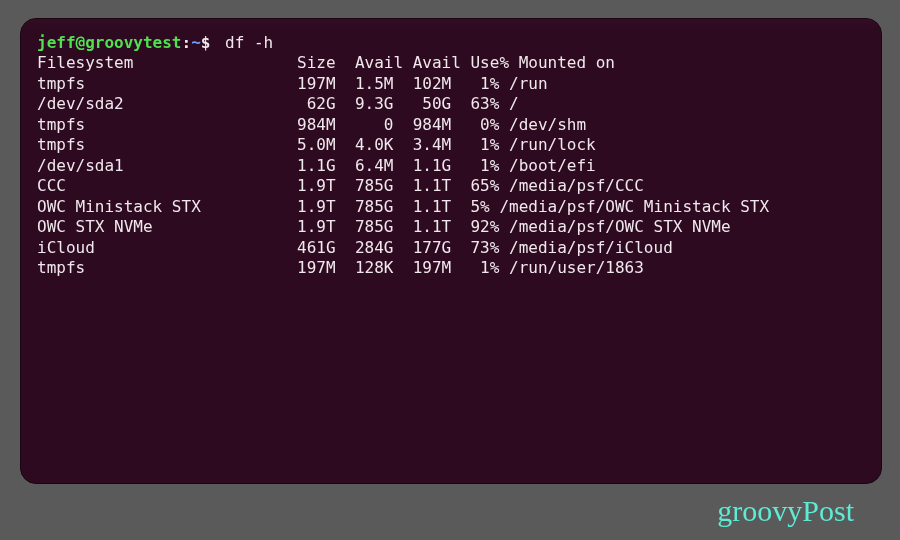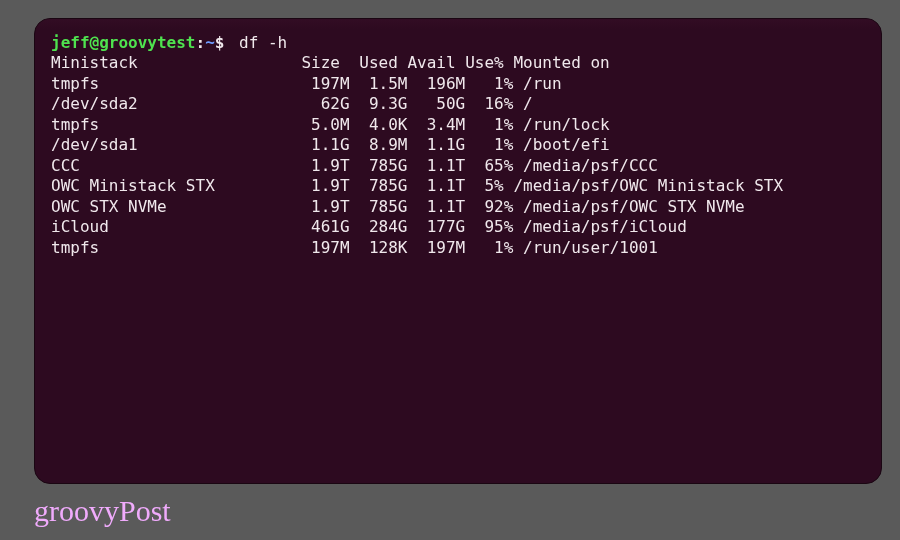--- a/index.html
+++ b/index.html
@@ -1,46 +1,47 @@
 <!DOCTYPE html>
 <html><head>
 <meta charset="utf-8">
 <style>
   html,body{margin:0;padding:0;width:900px;height:540px;overflow:hidden;background:#5a5a5a;font-family:sans-serif}
-  .wrapper{box-sizing:border-box;width:900px;height:540px;padding:18px 18px 12px 34px;display:flex;flex-direction:column}
+  .wrapper{box-sizing:border-box;width:900px;height:540px;padding:18px 18px 12px 20px;display:flex;flex-direction:column}
   .term{flex:1;background:#2d0a20;border-radius:16px;border:1px solid #1a0612;padding:14px 16px 8px 16px;font-family:"DejaVu Sans Mono","Ubuntu Mono",Menlo,Consolas,monospace;font-size:16px;line-height:1.28;color:#f0e8ec;overflow:hidden;position:relative}
   .titlebar{position:absolute;top:0;left:0;right:0;height:10px;background:linear-gradient(180deg,#3b1029,#2d0a20);border-radius:16px 16px 0 0;opacity:.4}
   pre.table-line{margin:0;font-family:inherit;white-space:pre}
   .user{color:#4fe24f;font-weight:bold}
   .host{color:#4fe24f;font-weight:bold}
   .at{color:#4fe24f;font-weight:bold}
   .colon{color:#f0e8ec;font-weight:bold}
   .path{color:#6f9cff;font-weight:bold}
   .dollar{color:#f0e8ec;font-weight:bold;margin-right:5px}
   .cursor{display:inline-block;width:9px;height:18px;background:#f0e8ec;vertical-align:text-bottom;margin-left:2px}
-  .footer{padding:10px 28px 0 0;font-family:Georgia,'Times New Roman',serif;font-size:30px;color:#f0abfc;font-weight:400}
+  .footer{text-align:right;padding:10px 28px 0 0;font-family:Georgia,'Times New Roman',serif;font-size:30px;color:#5eead4;font-weight:400}
 </style>
 </head>
 <body>
 
 <div class="wrapper">
   <div class="term">
     <div class="titlebar"></div>
 
     <pre class="table-line"><span class="user">jeff</span><span class="at">@</span><span class="host">groovytest</span><span class="colon">:</span><span class="path">~</span><span class="dollar">$</span> <span>df -h</span></pre>
 
-    <pre class="table-line" id="df-header">Ministack                 Size  Used Avail Use% Mounted on</pre>
+    <pre class="table-line" id="df-header">Filesystem                 Size  Avail Avail Use% Mounted on</pre>
     <div id="df-body">
-        <pre class="table-line">tmpfs                      197M  1.5M  196M   1% /run</pre>
-        <pre class="table-line">/dev/sda2                   62G  9.3G   50G  16% /</pre>
+        <pre class="table-line">tmpfs                      197M  1.5M  102M   1% /run</pre>
+        <pre class="table-line">/dev/sda2                   62G  9.3G   50G  63% /</pre>
+        <pre class="table-line">tmpfs                      984M     0  984M   0% /dev/shm</pre>
         <pre class="table-line">tmpfs                      5.0M  4.0K  3.4M   1% /run/lock</pre>
-        <pre class="table-line">/dev/sda1                  1.1G  8.9M  1.1G   1% /boot/efi</pre>
+        <pre class="table-line">/dev/sda1                  1.1G  6.4M  1.1G   1% /boot/efi</pre>
         <pre class="table-line">CCC                        1.9T  785G  1.1T  65% /media/psf/CCC</pre>
         <pre class="table-line">OWC Ministack STX          1.9T  785G  1.1T  5% /media/psf/OWC Ministack STX</pre>
         <pre class="table-line">OWC STX NVMe               1.9T  785G  1.1T  92% /media/psf/OWC STX NVMe</pre>
-        <pre class="table-line">iCloud                     461G  284G  177G  95% /media/psf/iCloud</pre>
-        <pre class="table-line">tmpfs                      197M  128K  197M   1% /run/user/1001</pre>
+        <pre class="table-line">iCloud                     461G  284G  177G  73% /media/psf/iCloud</pre>
+        <pre class="table-line">tmpfs                      197M  128K  197M   1% /run/user/1863</pre>
       </div>
 
   </div>
 
   <div class="footer">groovyPost</div>
 </div>
 
 </body></html>

